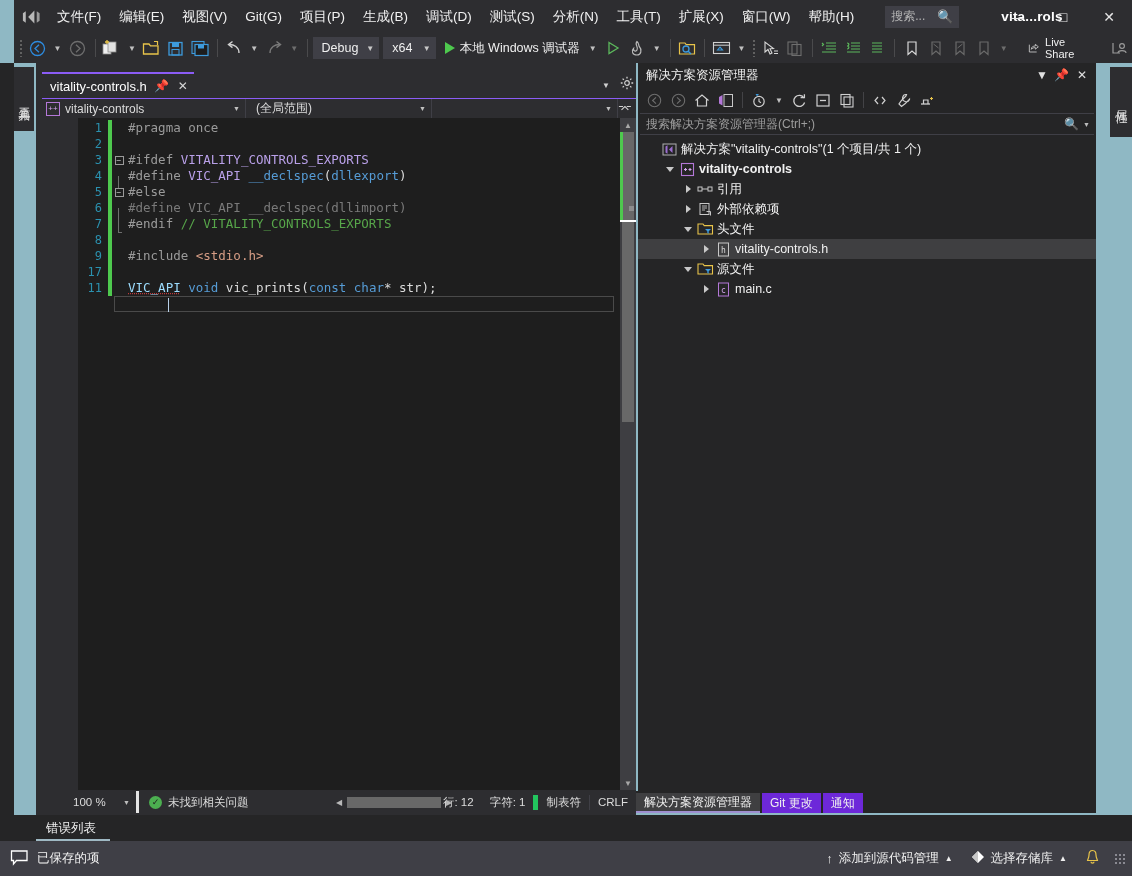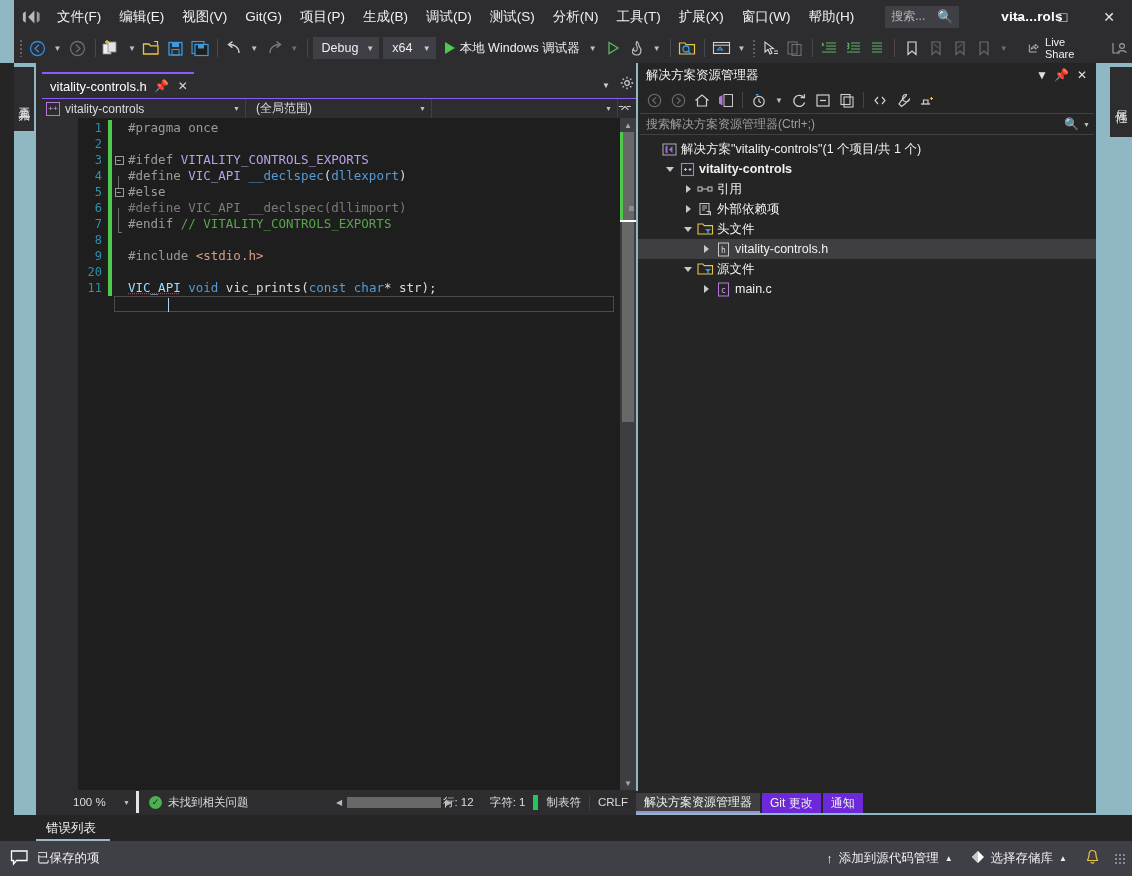--- a/index.html
+++ b/index.html
@@ -643,21 +643,21 @@
             <span class="fold"></span>
             <span class="src"></span>
           </div>
           <div class="cl">
             <span class="ln">9</span>
             <span class="chbar mod"></span>
             <span class="fold"></span>
             <span class="src"><span class="k-pre">#include </span><span class="k-str">&lt;stdio.h&gt;</span></span>
           </div>
           <div class="cl">
-            <span class="ln">20</span>
+            <span class="ln">17</span>
             <span class="chbar mod"></span>
             <span class="fold"></span>
             <span class="src"></span>
           </div>
           <div class="cl">
             <span class="ln">11</span>
             <span class="chbar mod"></span>
             <span class="fold"></span>
             <span class="src"><span class="k-id sq">VIC_API</span><span class="k-plain"> </span><span class="k-kw">void</span><span class="k-plain"> </span><span class="k-plain">vic_prints</span><span class="k-punct">(</span><span class="k-kw">const</span><span class="k-plain"> </span><span class="k-kw">char</span><span class="k-punct">* str);</span></span>
           </div>

